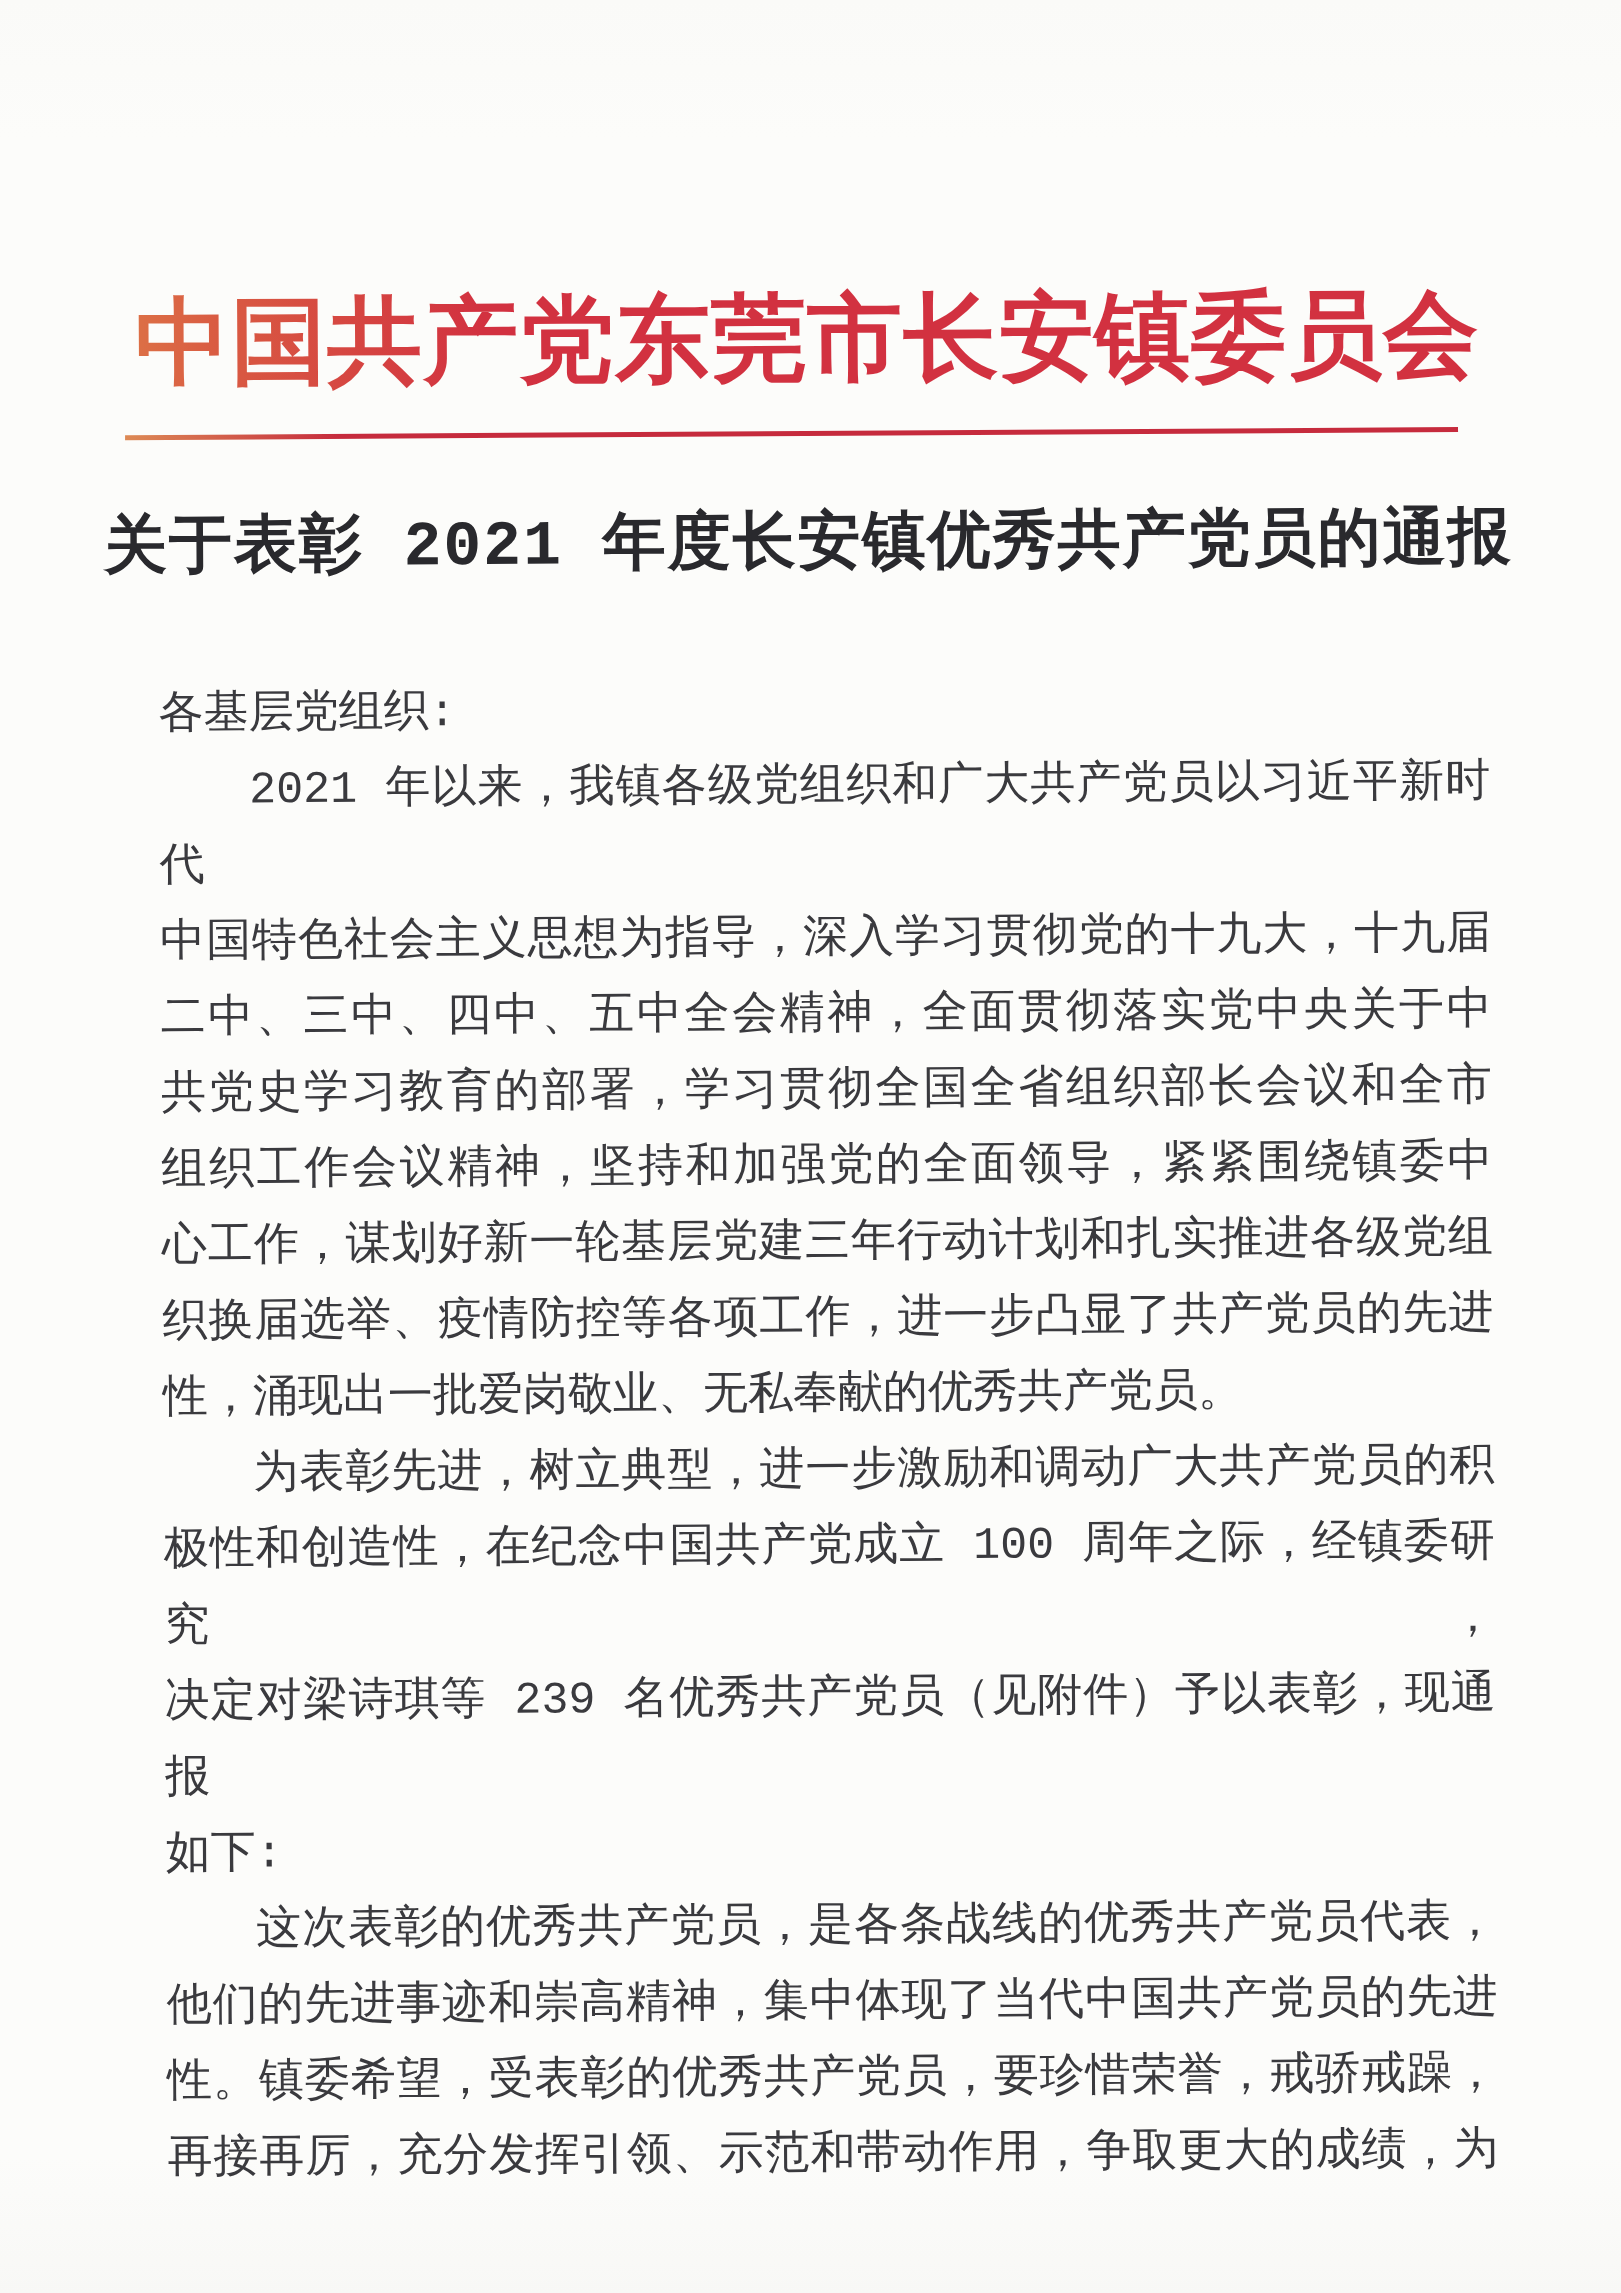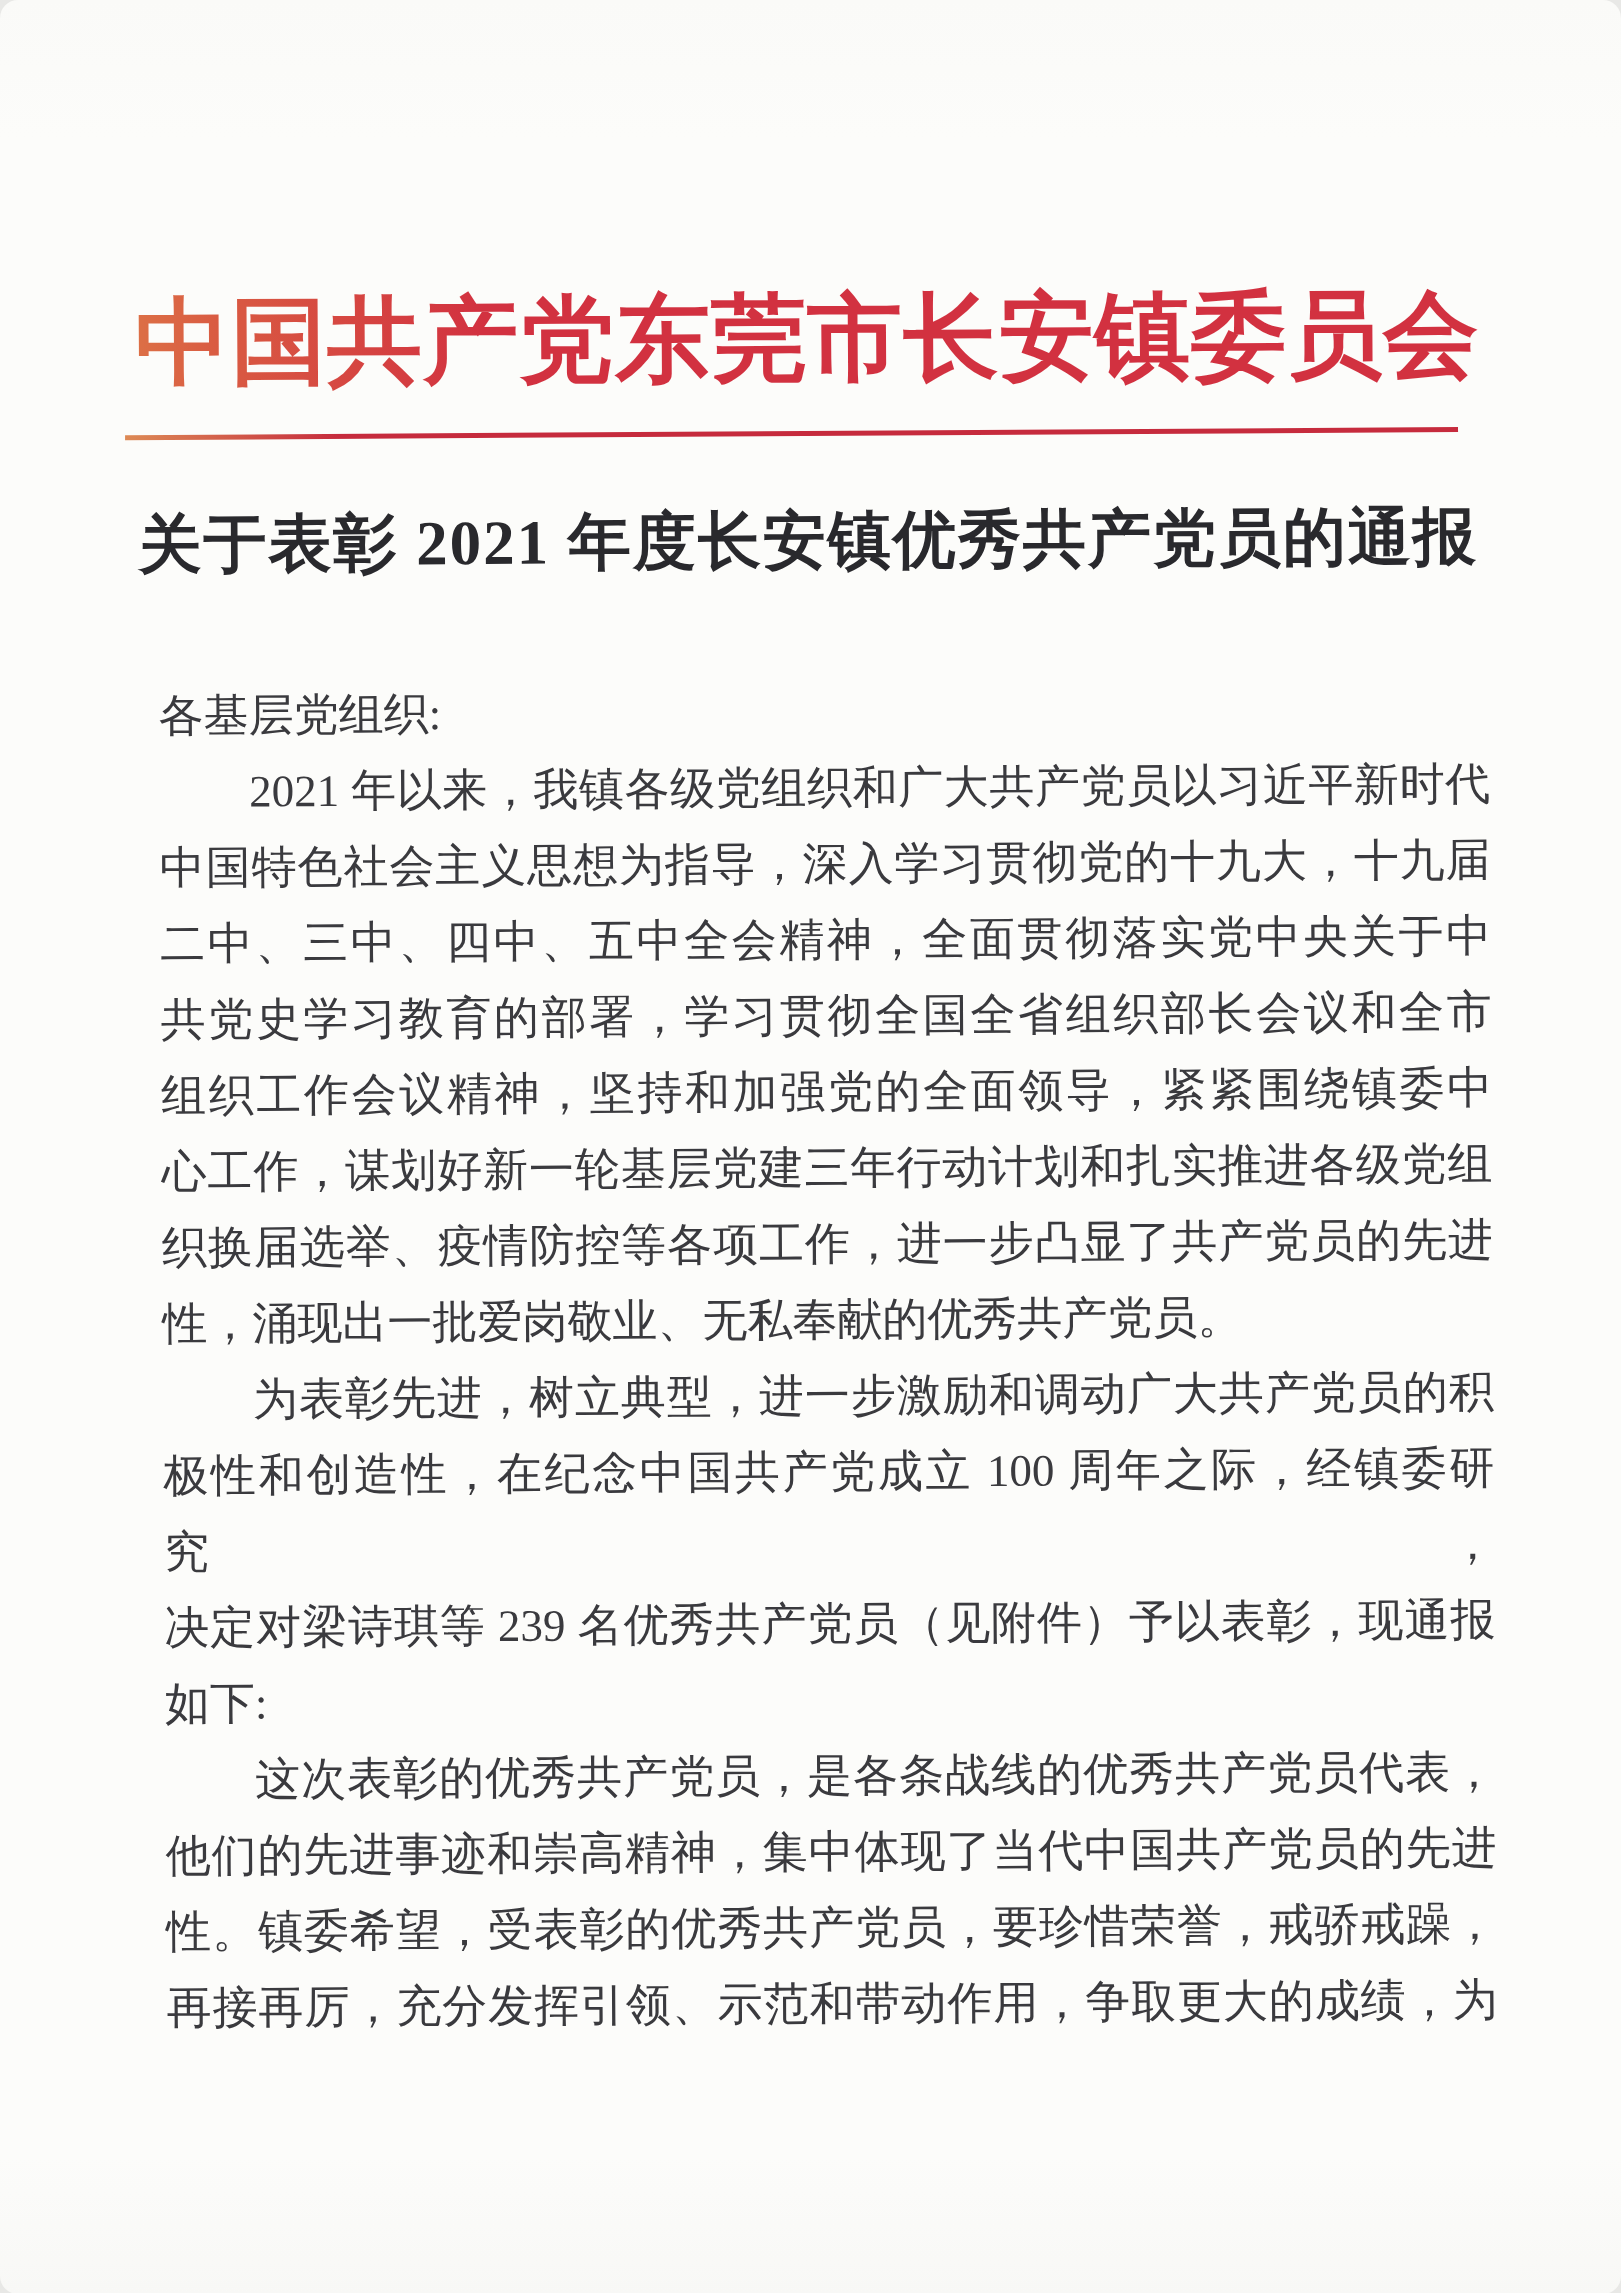--- a/index.html
+++ b/index.html
@@ -11,22 +11,21 @@
     --body-text:#3a3a3e;
   }
   *{margin:0;padding:0;box-sizing:border-box;}
   html,body{background:#e8e8e6;}
   .page{
     position:relative;
     width:1621px;height:2294px;
     background:var(--page-bg);
     background-image:linear-gradient(180deg,#fafaf8 0%,#fcfcfa 6%,#fcfcfa 94%,#f8f8f6 100%);
     overflow:hidden;
-    font-family:Liberation Serif, serif;
-    border-radius:18px;
+    font-family:Liberation Mono, monospace;
   }
   .scan-tilt{
     position:absolute;inset:0;
     transform:rotate(-0.35deg);
     transform-origin:50% 40%;
   }
   .org-header{
     position:absolute;
     top:276px;left:0;right:0;
     text-align:center;

